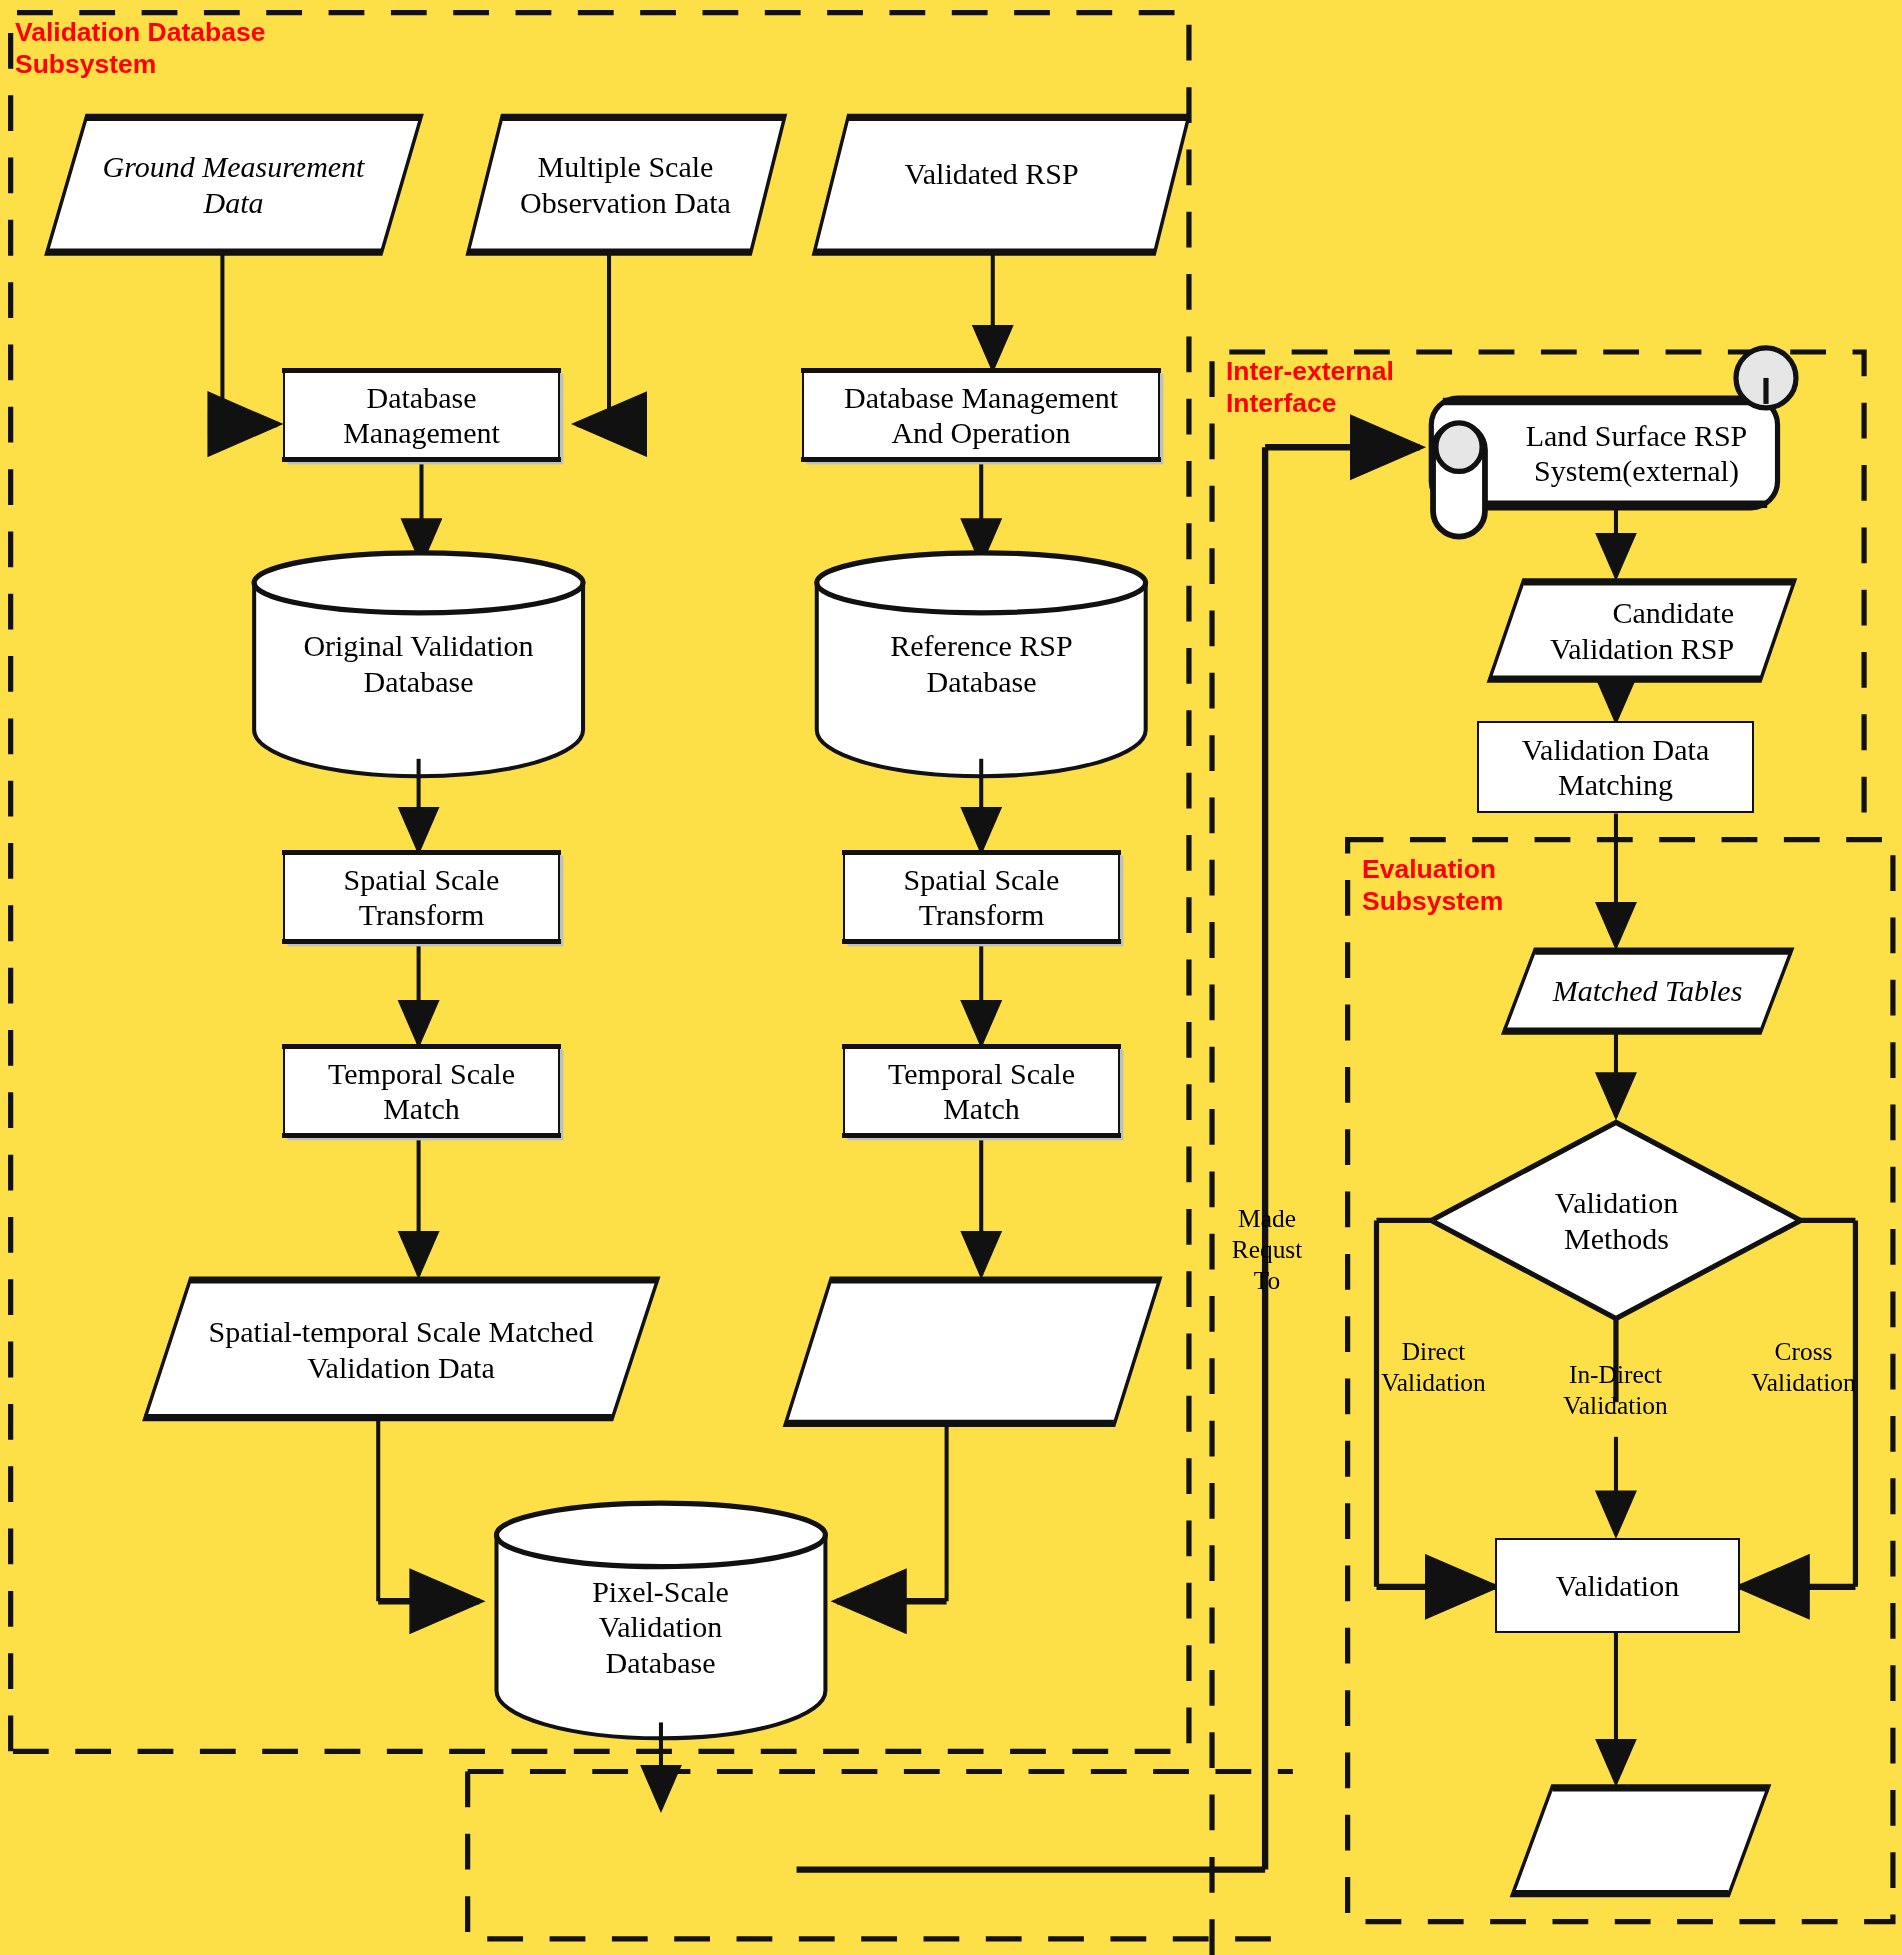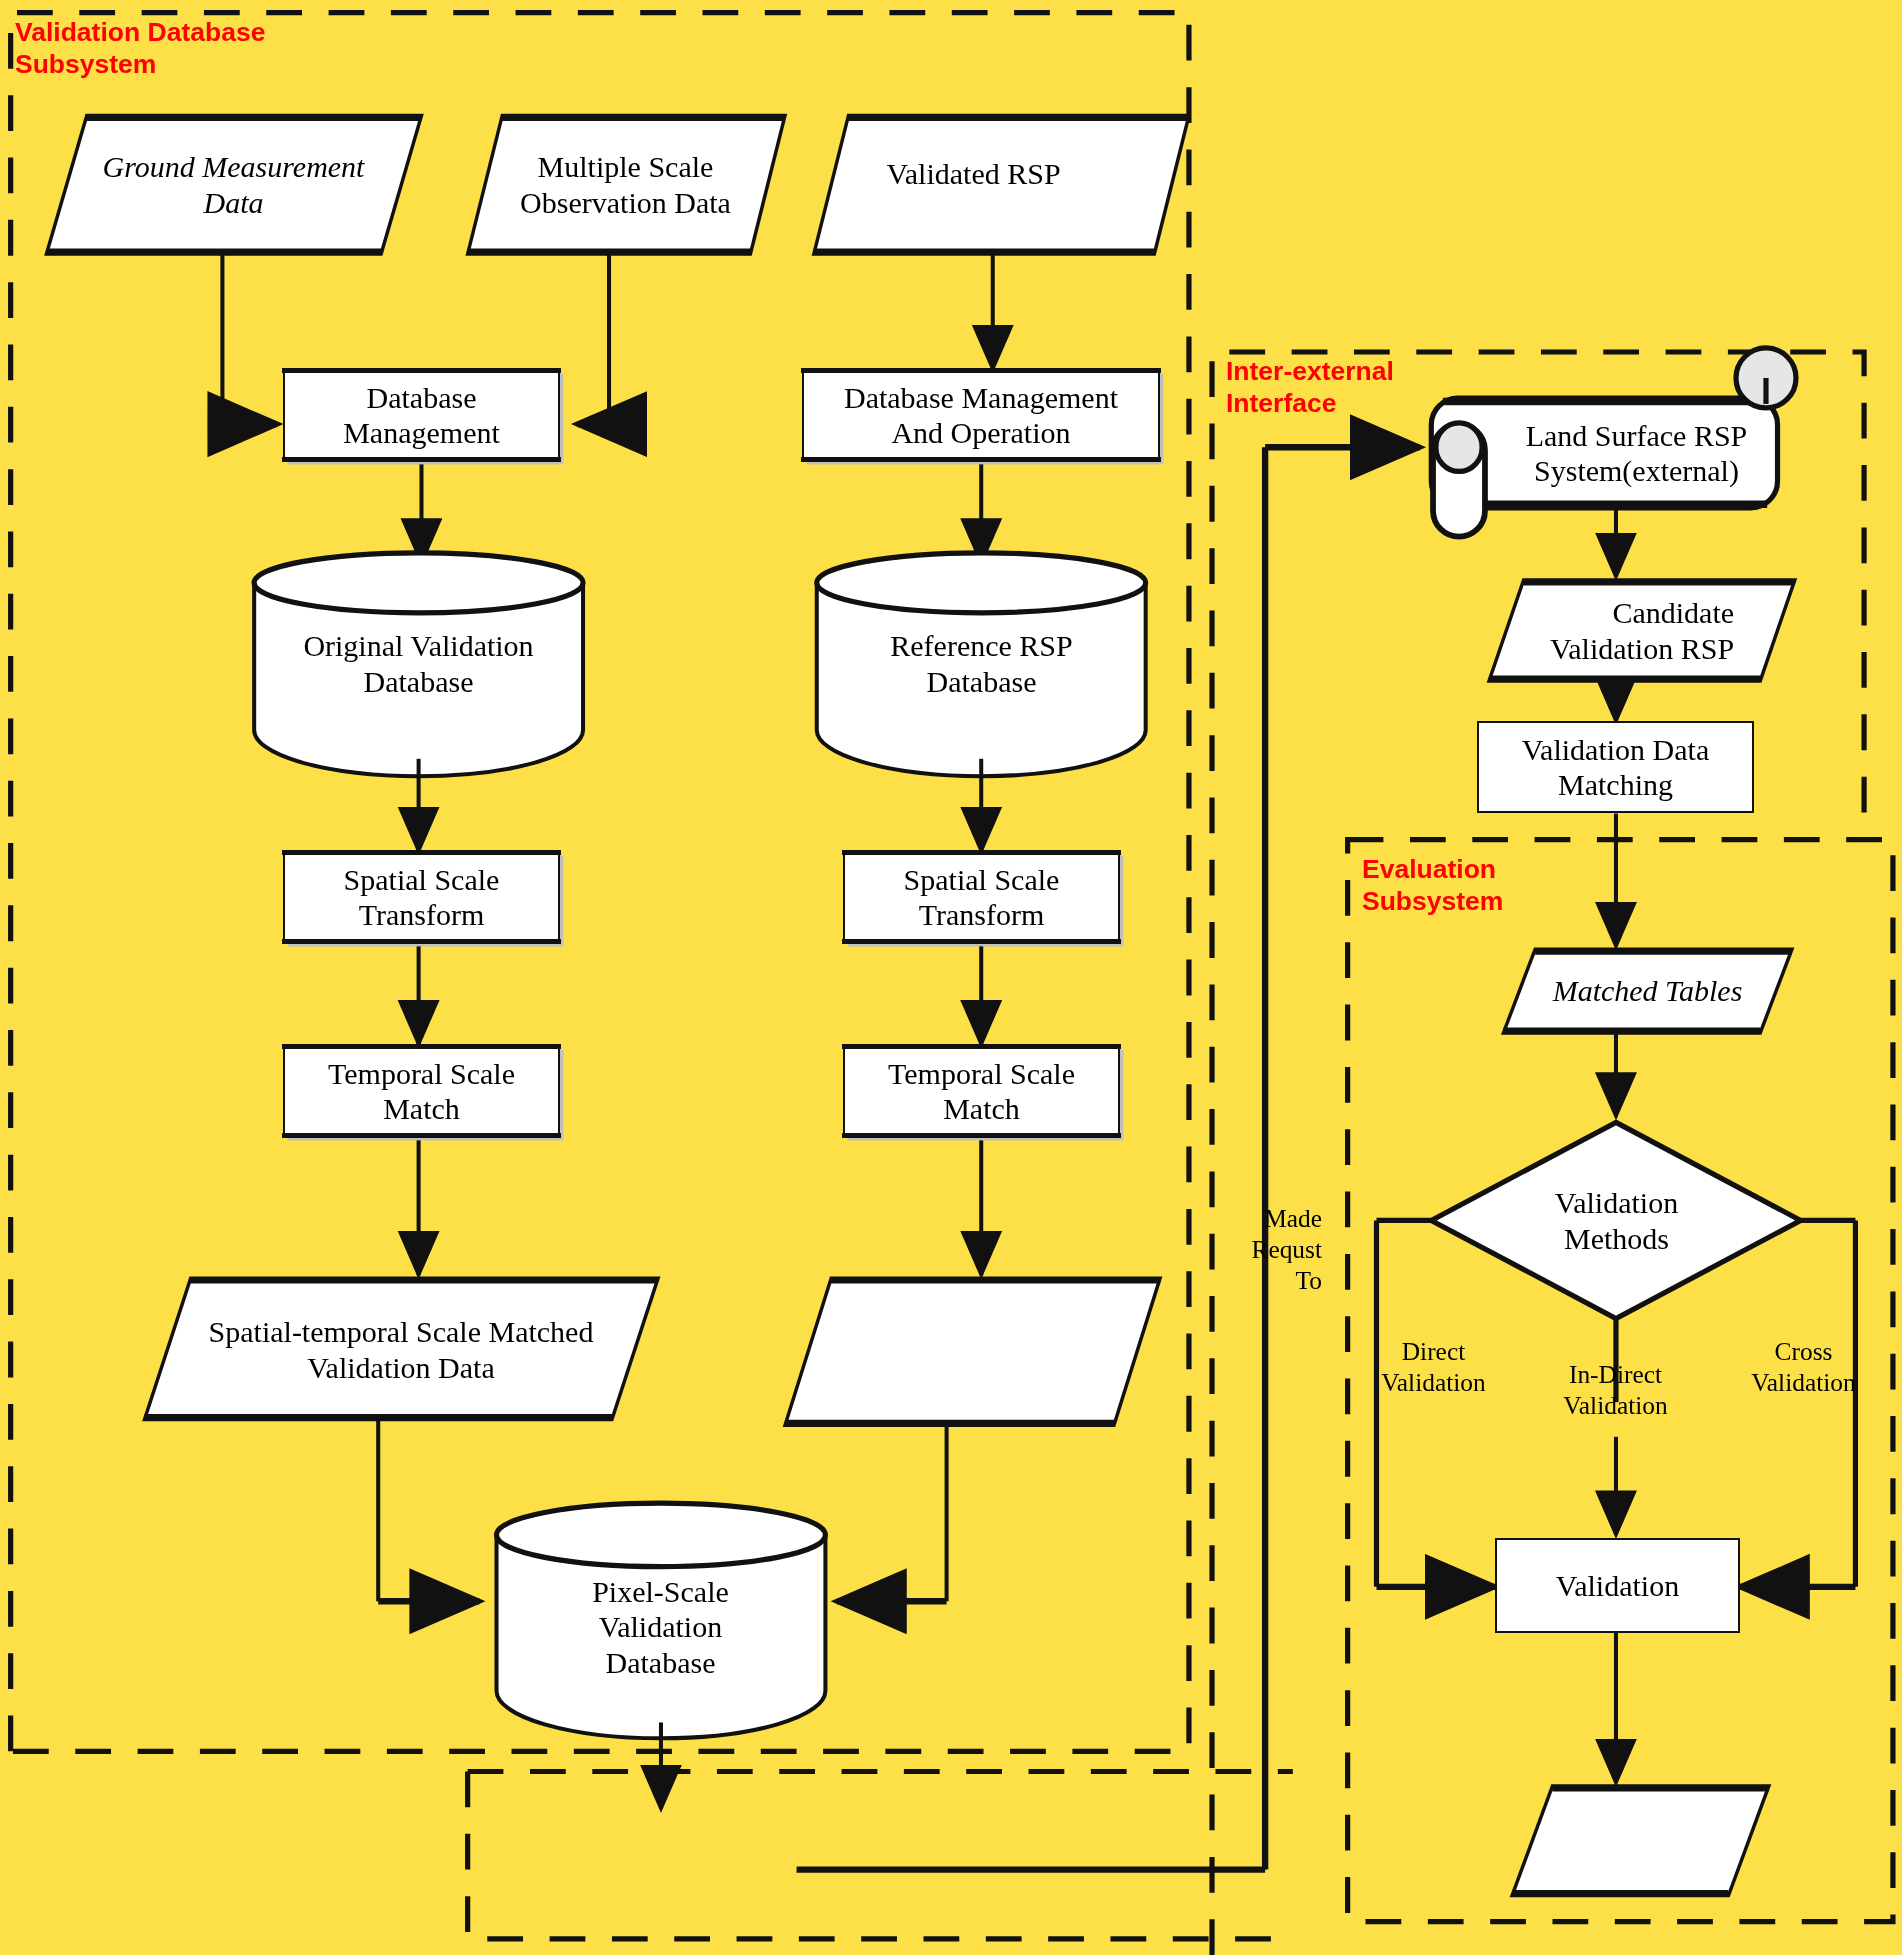--- a/index.html
+++ b/index.html
@@ -175,21 +175,21 @@
   <div class="node" style="left:46px;top:115px;width:375px;height:139px;font-size:30px;font-style:italic;">
     <span class="lbl">Ground Measurement
 Data</span>
   </div>
 
   <div class="node" style="left:467px;top:115px;width:317px;height:139px;font-size:30px;">
     <span class="lbl">Multiple Scale
 Observation Data</span>
   </div>
 
-  <div class="node" style="left:786px;top:115px;width:375px;height:118px;font-size:30px;">
+  <div class="node" style="left:804px;top:115px;width:375px;height:118px;font-size:30px;">
     <span class="lbl">Validated RSP</span>
   </div>
 
   <div class="node rect" style="left:283px;top:369px;width:277px;height:92px;font-size:30px;">
     <span class="lbl">Database
 Management</span>
   </div>
 
   <div class="node rect" style="left:802px;top:369px;width:358px;height:92px;font-size:30px;">
     <span class="lbl">Database Management
@@ -261,21 +261,21 @@
   <div class="node" style="left:1501px;top:1151px;width:231px;height:139px;font-size:30px;">
     <span class="lbl">Validation
 Methods</span>
   </div>
 
   <div class="node rectplain" style="left:1495px;top:1538px;width:245px;height:95px;font-size:30px;">
     <span class="lbl">Validation</span>
   </div>
 
 
-  <div class="edgelabel" style="left:1212px;top:1203px;width:110px;text-align:right;">Made
+  <div class="edgelabel" style="left:1212px;top:1203px;width:110px;">Made
 Requst
 To</div>
 
   <div class="edgelabel" style="left:1350px;top:1336px;width:167px;">Direct
 Validation</div>
 
   <div class="edgelabel" style="left:1532px;top:1359px;width:167px;">In-Direct
 Validation</div>
 
   <div class="edgelabel" style="left:1717px;top:1336px;width:173px;">Cross

